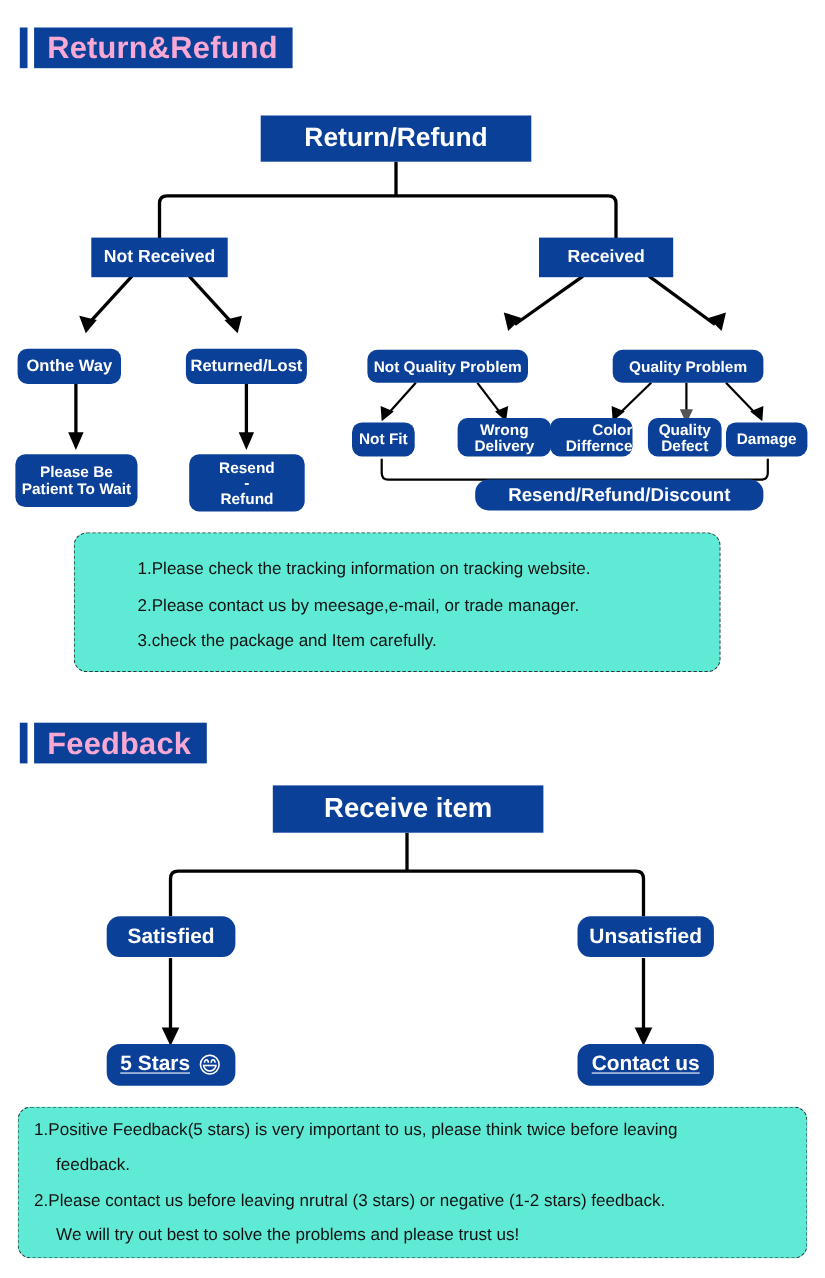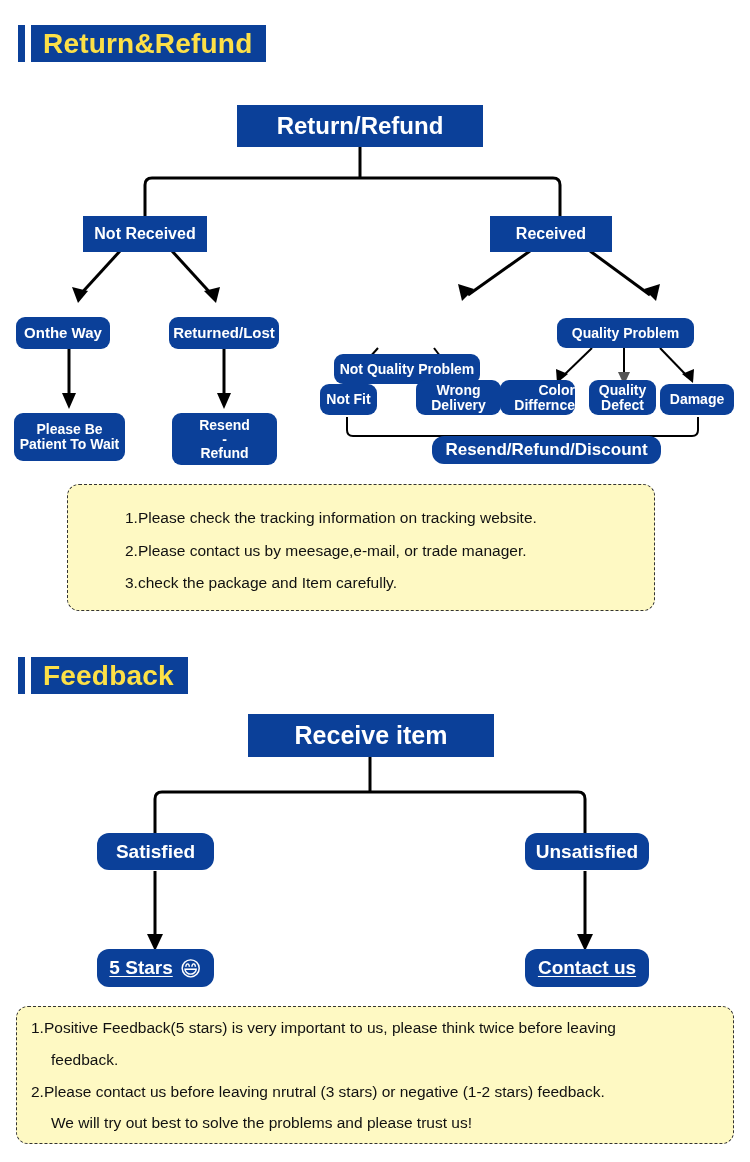--- a/index.html
+++ b/index.html
@@ -11,21 +11,21 @@
     position:relative;
     width:750px;
     height:1162px;
     overflow:hidden;
     background:#fff;
   }
   
   .sec-header{position:absolute;display:flex;align-items:stretch;}
   .sec-tick{width:7px;background:#0b4099;margin-right:6px;}
   .sec-plate{
-    background:#0b4099;color:#fde047;
+    background:#0b4099;color:#f9a8d4;
     display:flex;align-items:center;
     padding:0 14px 0 12px;
     font-size:28px;font-weight:bold;letter-spacing:.2px;
     line-height:1;
   }
   
   .node{
     position:absolute;
     background:#0b4099;
     color:#fff;
@@ -40,21 +40,21 @@
   .pill-lg{border-radius:12px;}
   .u-line{text-decoration:underline;text-underline-offset:2px;}
   svg.conn{position:absolute;overflow:visible;}
   svg.conn path,svg.conn line{fill:none;stroke:#000;}
   
   .note{
     position:absolute;
     border:1.6px dashed #333;
     border-radius:12px;
     box-sizing:border-box;
-    background:#fef9c3;
+    background:#5eead4;
   }
   .note-line{
     font-size:15.5px;color:#111;
     white-space:nowrap;
     position:absolute;
   }
   .emoji{font-size:21px;line-height:1;margin-left:7px;}
 </style>
 </head>
 <body>
@@ -124,21 +124,21 @@
     <span>Please Be</span>
     <span>Patient To Wait</span>
   </div>
 
   <div class="node pill" style="left:172px;top:413px;width:105px;height:52px;font-size:14px;flex-direction:column;line-height:1.0;">
     <span>Resend</span>
     <span>-</span>
     <span>Refund</span>
   </div>
 
-  <div class="node pill" style="left:334px;top:318px;width:146px;height:30px;font-size:14px;margin-top:36px;">Not Quality Problem</div>
+  <div class="node pill" style="left:334px;top:318px;width:146px;height:30px;font-size:14px;">Not Quality Problem</div>
 
   <div class="node pill" style="left:557px;top:318px;width:137px;height:30px;font-size:14px;">Quality Problem</div>
 
   <div class="node pill" style="left:320px;top:384px;width:57px;height:31px;font-size:14px;">Not Fit</div>
 
   <div class="node pill" style="left:416px;top:380px;width:85px;height:35px;font-size:14px;flex-direction:column;">
     <span>Wrong</span>
     <span>Delivery</span>
   </div>
 
@@ -147,21 +147,21 @@
     <span>Differnce</span>
   </div>
 
   <div class="node pill" style="left:589px;top:380px;width:67px;height:35px;font-size:14px;flex-direction:column;">
     <span>Quality</span>
     <span>Defect</span>
   </div>
 
   <div class="node pill" style="left:660px;top:384px;width:74px;height:31px;font-size:14px;">Damage</div>
 
-  <div class="node pill-lg" style="left:432px;top:436px;width:229px;height:28px;font-size:17px;font-weight:bold;">Resend/Refund/Discount</div>
+  <div class="node pill-lg" style="left:432px;top:436px;width:262px;height:28px;font-size:17px;font-weight:bold;">Resend/Refund/Discount</div>
 
   <div class="note" style="left:67px;top:484px;width:588px;height:127px;">
     <div class="note-line" style="left:57px;top:24px;">1.Please check the tracking information on tracking website.</div>
     <div class="note-line" style="left:57px;top:57px;">2.Please contact us by meesage,e-mail, or trade manager.</div>
     <div class="note-line" style="left:57px;top:89px;">3.check the package and Item carefully.</div>
   </div>
 
   <div class="sec-header" style="left:18px;top:657px;height:37px;">
     <div class="sec-tick"></div>
     <div class="sec-plate">Feedback</div>

